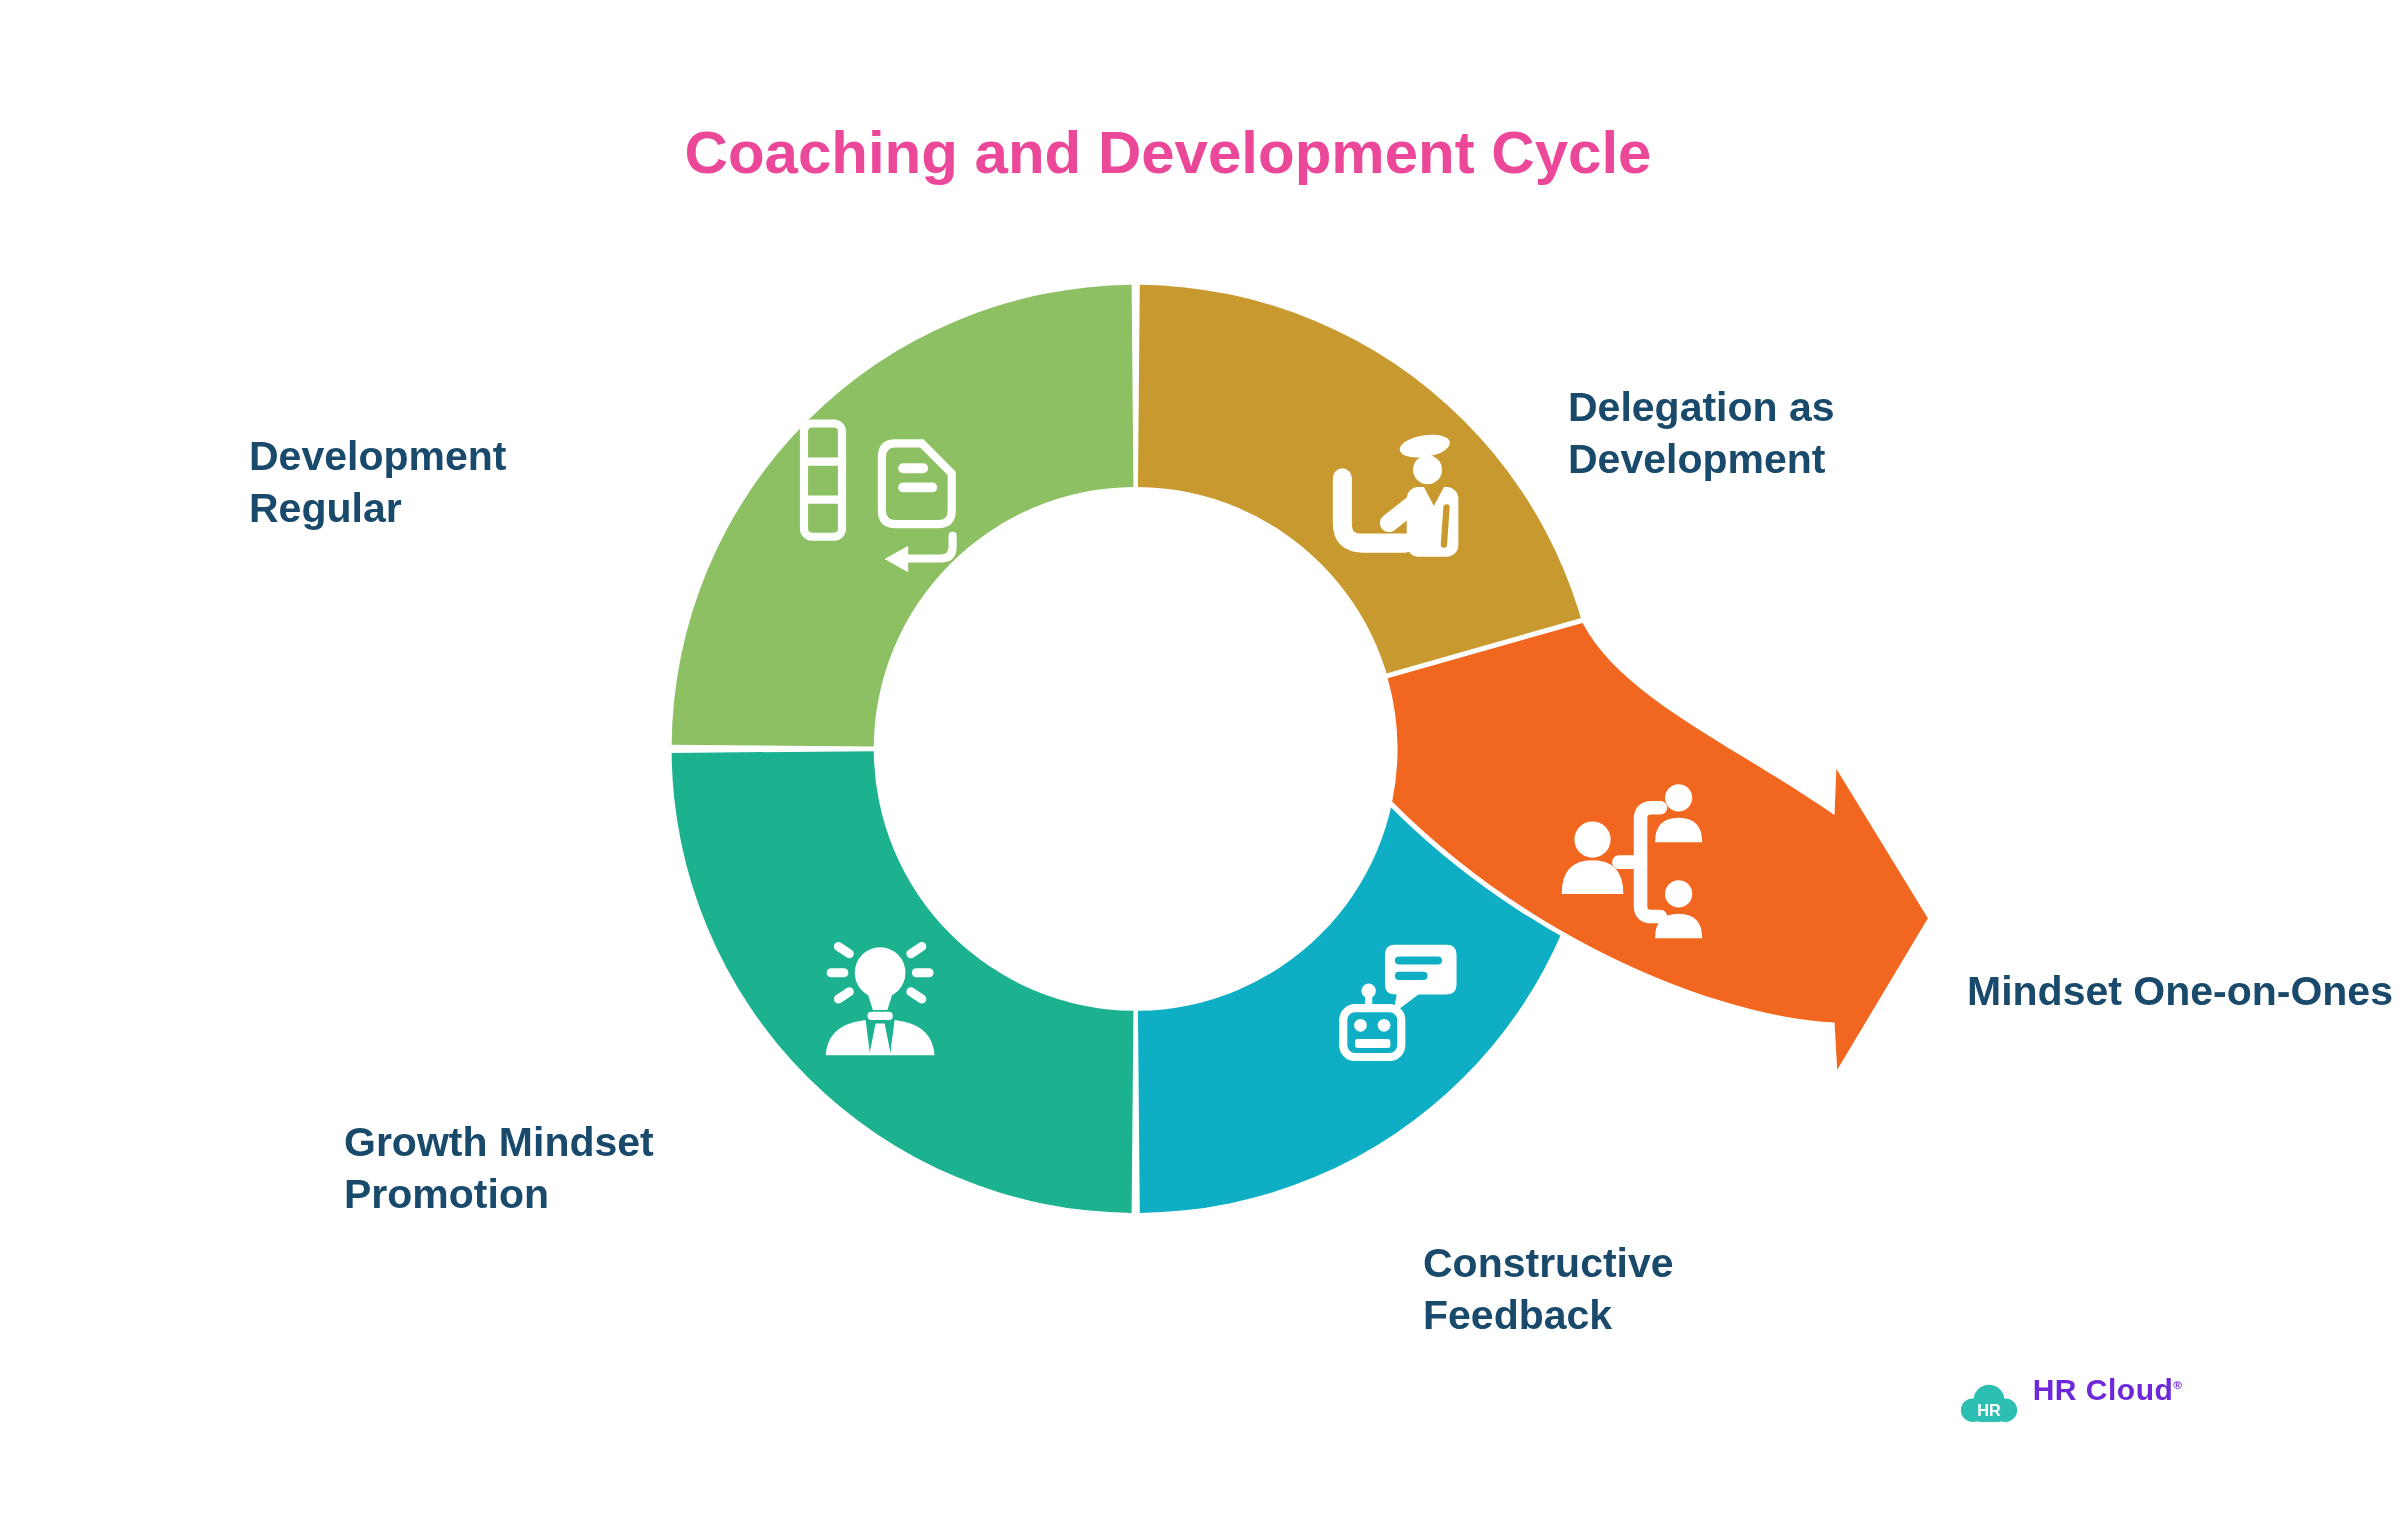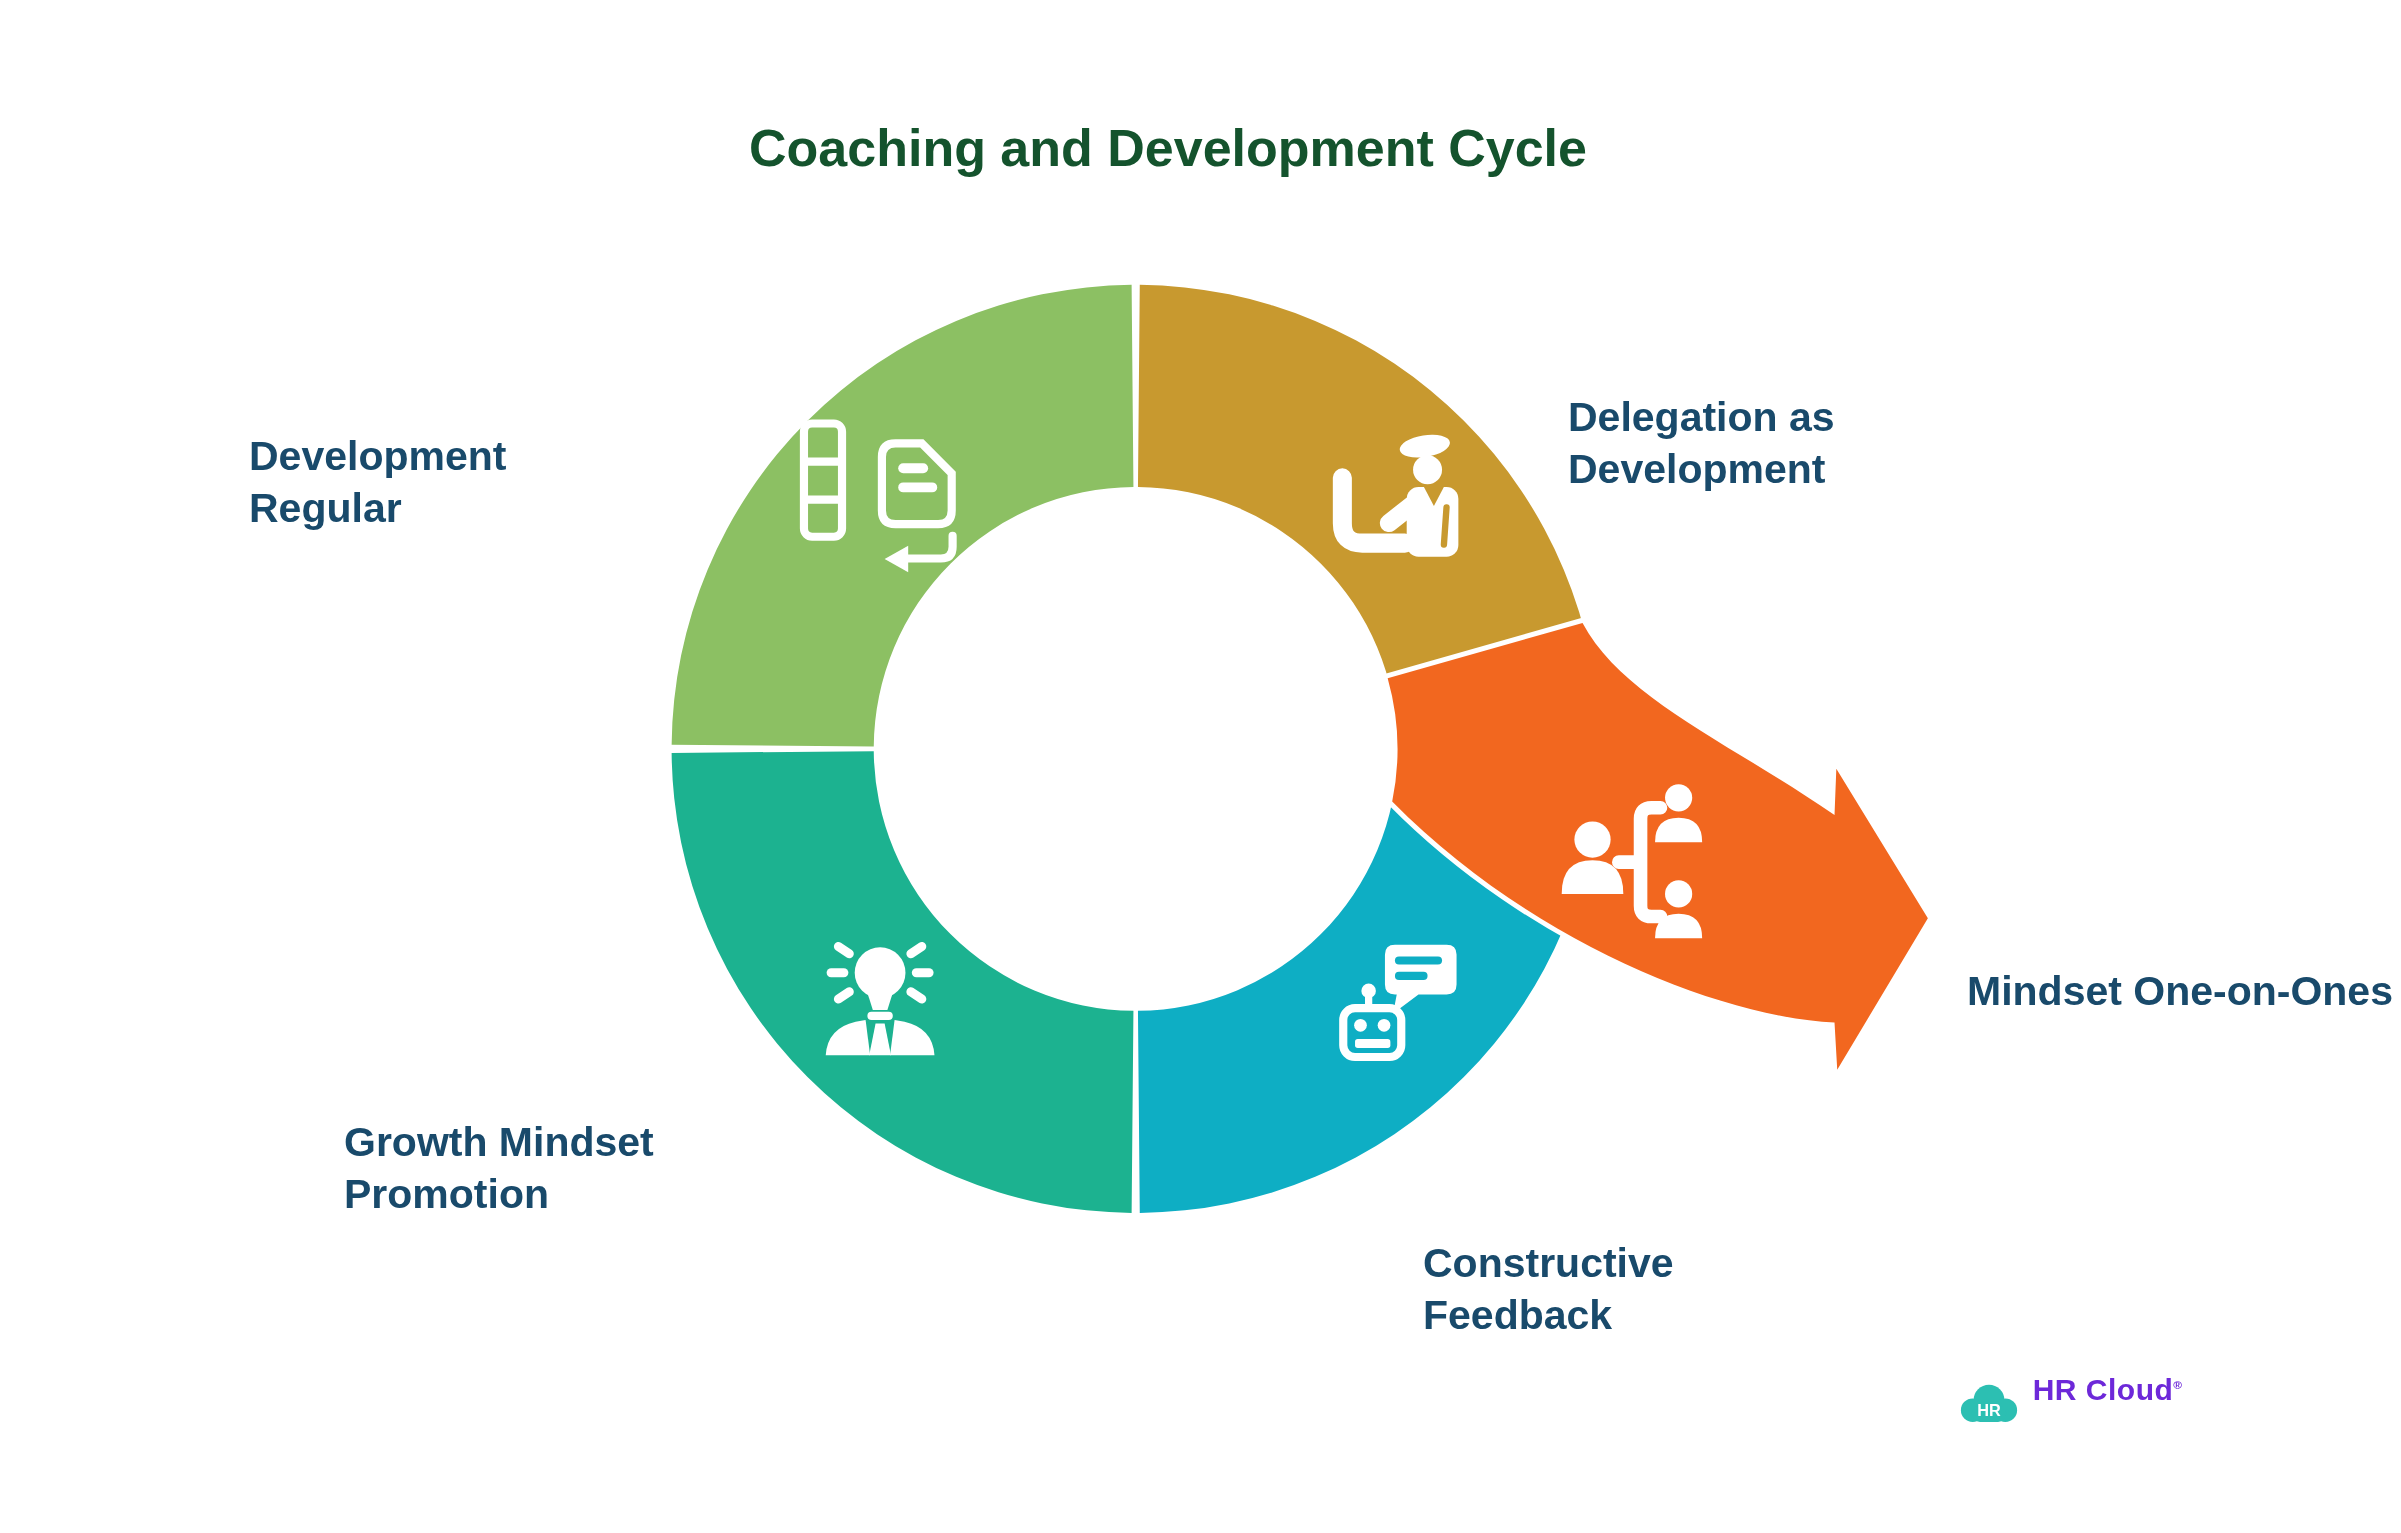--- a/index.html
+++ b/index.html
@@ -9,32 +9,32 @@
     height:1534px;
     background:#ffffff;
     font-family:"Liberation Sans", sans-serif;
     overflow:hidden;
   }
   .diagram-svg { position:absolute; left:0; top:0; }
   .page-title {
     position:absolute;
     left:1168px; top:118px;
     transform:translateX(-50%);
-    font-size:52px; font-weight:700;
-    color:#14532d; white-space:nowrap;
+    font-size:60px; font-weight:700;
+    color:#ec4899; white-space:nowrap;
     letter-spacing:0px;
   }
   .seg-label {
     position:absolute;
     font-size:41px; font-weight:700;
     color:#194A6B; line-height:52px;
     white-space:nowrap;
   }
   .label-dev-planning  { left:249px;  top:430px; }
-  .label-delegation    { left:1568px; top:381px;margin-top:10px; }
+  .label-delegation    { left:1568px; top:381px; }
   .label-constructive  { left:1423px; top:1237px; }
   .label-growth        { left:344px;  top:1116px; }
   .label-regular       { left:1967px; top:965px; }
   .brand {
     position:absolute; left:1958px; top:1373px;
     display:flex; align-items:flex-start;
   }
   .brand-text {
     font-size:30px; font-weight:700; color:#6d28d9;
     margin-left:12.7px; white-space:nowrap; letter-spacing:0.5px;

